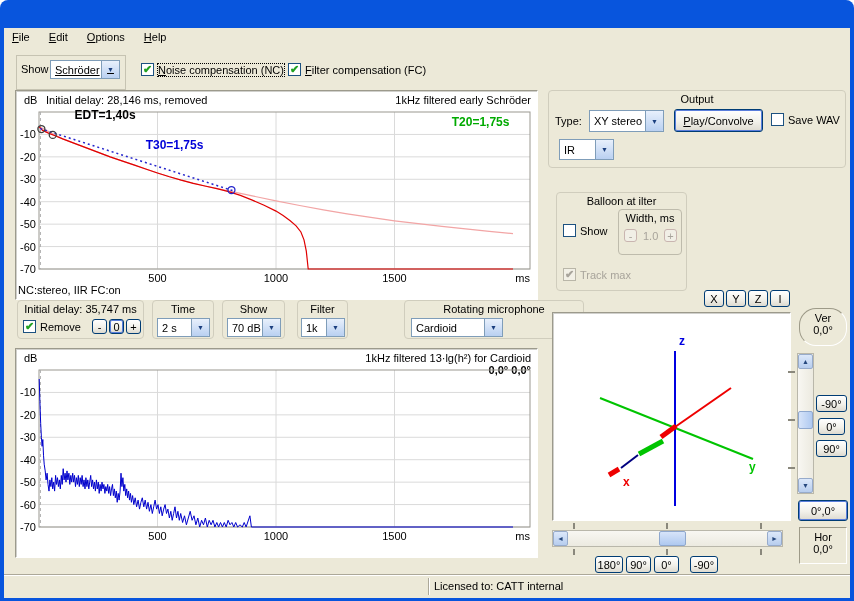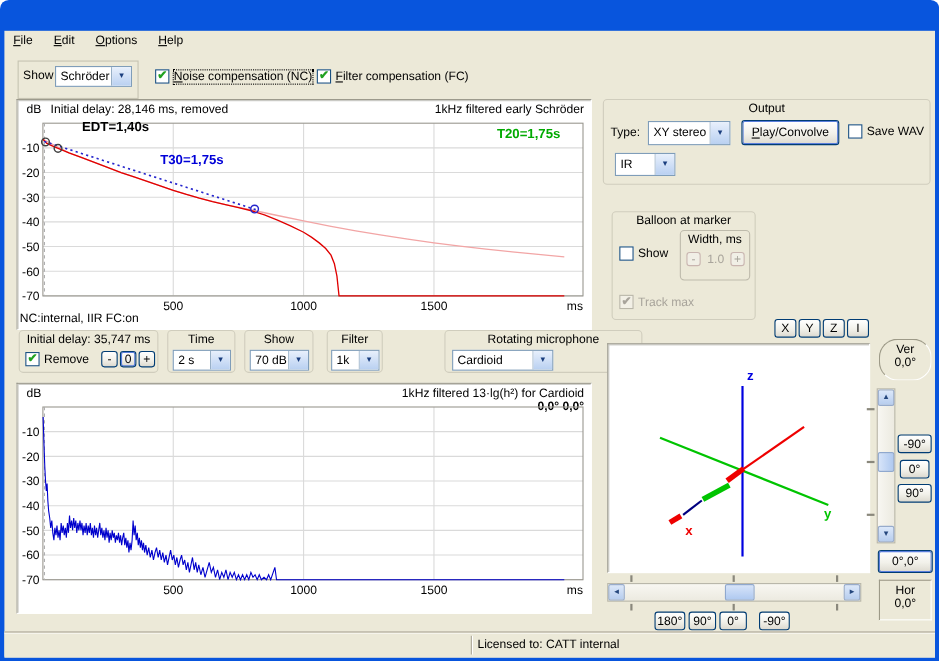--- a/index.html
+++ b/index.html
@@ -86,21 +86,21 @@
 
   <div class="menubar">
     <span class="menu-item ul1"><u>F</u>ile</span>
     <span class="menu-item ul1"><u>E</u>dit</span>
     <span class="menu-item ul1"><u>O</u>ptions</span>
     <span class="menu-item ul1"><u>H</u>elp</span>
   </div>
 
   <div class="abs" style="left:16px;top:55px;width:108px;height:33px;border:1px solid #C6C3B2;background:#ECE9D8;">
     <span class="abs small" style="left:4px;top:7px;">Show</span>
-    <div class="combo" style="left:33px;top:4px;width:70px;height:19px;">
+    <div class="combo" style="left:33px;top:4px;width:70px;height:19px;text-decoration:underline;">
       <span class="combo-value">Schröder</span>
       <span class="combo-btn">▼</span>
     </div>
   </div>
 
   <div class="cbrow" style="left:141px;top:63px;">
     <span class="cb-box">
         <span class="cb-mark">✔</span>
       </span>
     <span class="focus-dotted ul1"><u>N</u>oise compensation (NC)</span>
@@ -143,21 +143,21 @@
         <polyline points="23.0,35.6 46.7,47.9 70.4,56.9 94.1,65.9 117.8,73.9 141.5,82.0 165.2,89.2 188.9,95.0 212.6,99.9 236.3,104.9 260.0,109.8 283.7,114.5 307.4,118.8 331.1,122.8 354.8,126.4 378.5,129.8 402.2,132.7 425.9,135.4 449.6,137.9 473.3,140.3 497.0,142.6" fill="none" stroke="#F2A5A5" stroke-width="1.2"></polyline>
         <polyline points="23.0,35.6 26.6,39.4 32.5,42.1 39.6,45.0 46.7,47.9 58.5,52.4 70.4,56.9 82.3,61.4 94.1,65.9 105.9,69.9 117.8,73.9 129.7,78.0 141.5,82.0 153.4,85.8 165.2,89.2 177.1,92.3 188.9,95.0 200.8,97.7 212.6,100.6 224.4,104.4 236.3,109.1 248.1,114.3 260.0,120.1 267.1,124.6 274.2,129.8 280.1,134.9 284.9,141.0 288.0,148.8 290.3,160.1 292.2,178.0 497.0,178.0" fill="none" stroke="#E00000" stroke-width="1.2"></polyline>
         <polyline points="24.2,37.6 218.5,100.2" fill="none" stroke="#2525CC" stroke-width="1.5" stroke-dasharray="2 3"></polyline>
         <circle cx="25.37" cy="38.04571428571428" r="3.5" fill="none" stroke="#404040" stroke-width="1.3"></circle>
         <circle cx="36.746" cy="43.87714285714286" r="3.5" fill="none" stroke="#404040" stroke-width="1.3"></circle>
         <circle cx="215.44400000000002" cy="99.05142857142856" r="3.5" fill="none" stroke="#2525CC" stroke-width="1.3"></circle>
         <text x="58.55" y="28.177142857142858" text-anchor="start" font-size="12" font-weight="bold" fill="#000000">EDT=1,40s</text>
         <text x="129.65" y="58.00714285714286" text-anchor="start" font-size="12" font-weight="bold" fill="#0000D8">T30=1,75s</text>
         <text x="493.44500000000005" y="34.90571428571429" text-anchor="end" font-size="12" font-weight="bold" fill="#00AA00">T20=1,75s</text>
       </svg>
-    <span class="abs small" style="left:2px;top:193px;">NC:internal, IIR FC:on</span>
+    <span class="abs small" style="left:2px;top:193px;">NC:stereo, IIR FC:on</span>
   </div>
 
   <div class="groupbox" style="left:17px;top:300px;width:127px;height:39px;">
     <div class="gb-title">Initial delay: 35,747 ms</div>
     <div class="cbrow" style="left:5px;top:19px;">
       <span class="cb-box">
           <span class="cb-mark">✔</span>
         </span>
       <span>Remove</span>
     </div>
@@ -244,21 +244,21 @@
         </span>
       <span>Save WAV</span>
     </div>
     <div class="combo" style="left:10px;top:48px;width:55px;height:21px;">
       <span class="combo-value">IR</span>
       <span class="combo-btn">▼</span>
     </div>
   </div>
 
   <div class="groupbox" style="left:556px;top:192px;width:131px;height:99px;">
-    <div class="gb-title">Balloon at marker</div>
+    <div class="gb-title">Balloon at ilter</div>
     <div class="cbrow" style="left:6px;top:31px;">
       <span class="cb-box off">
           <span class="cb-mark">✔</span>
         </span>
       <span>Show</span>
     </div>
     <div class="groupbox" style="left:61px;top:16px;width:64px;height:46px;border-color:#BEBBAC;">
       <div class="gb-title">Width, ms</div>
       <button class="xpbtn disabled" style="left:5px;top:19px;width:13px;height:13px;">-</button>
       <span class="abs small" style="left:24px;top:20px;color:#A8A49B;">1.0</span>

